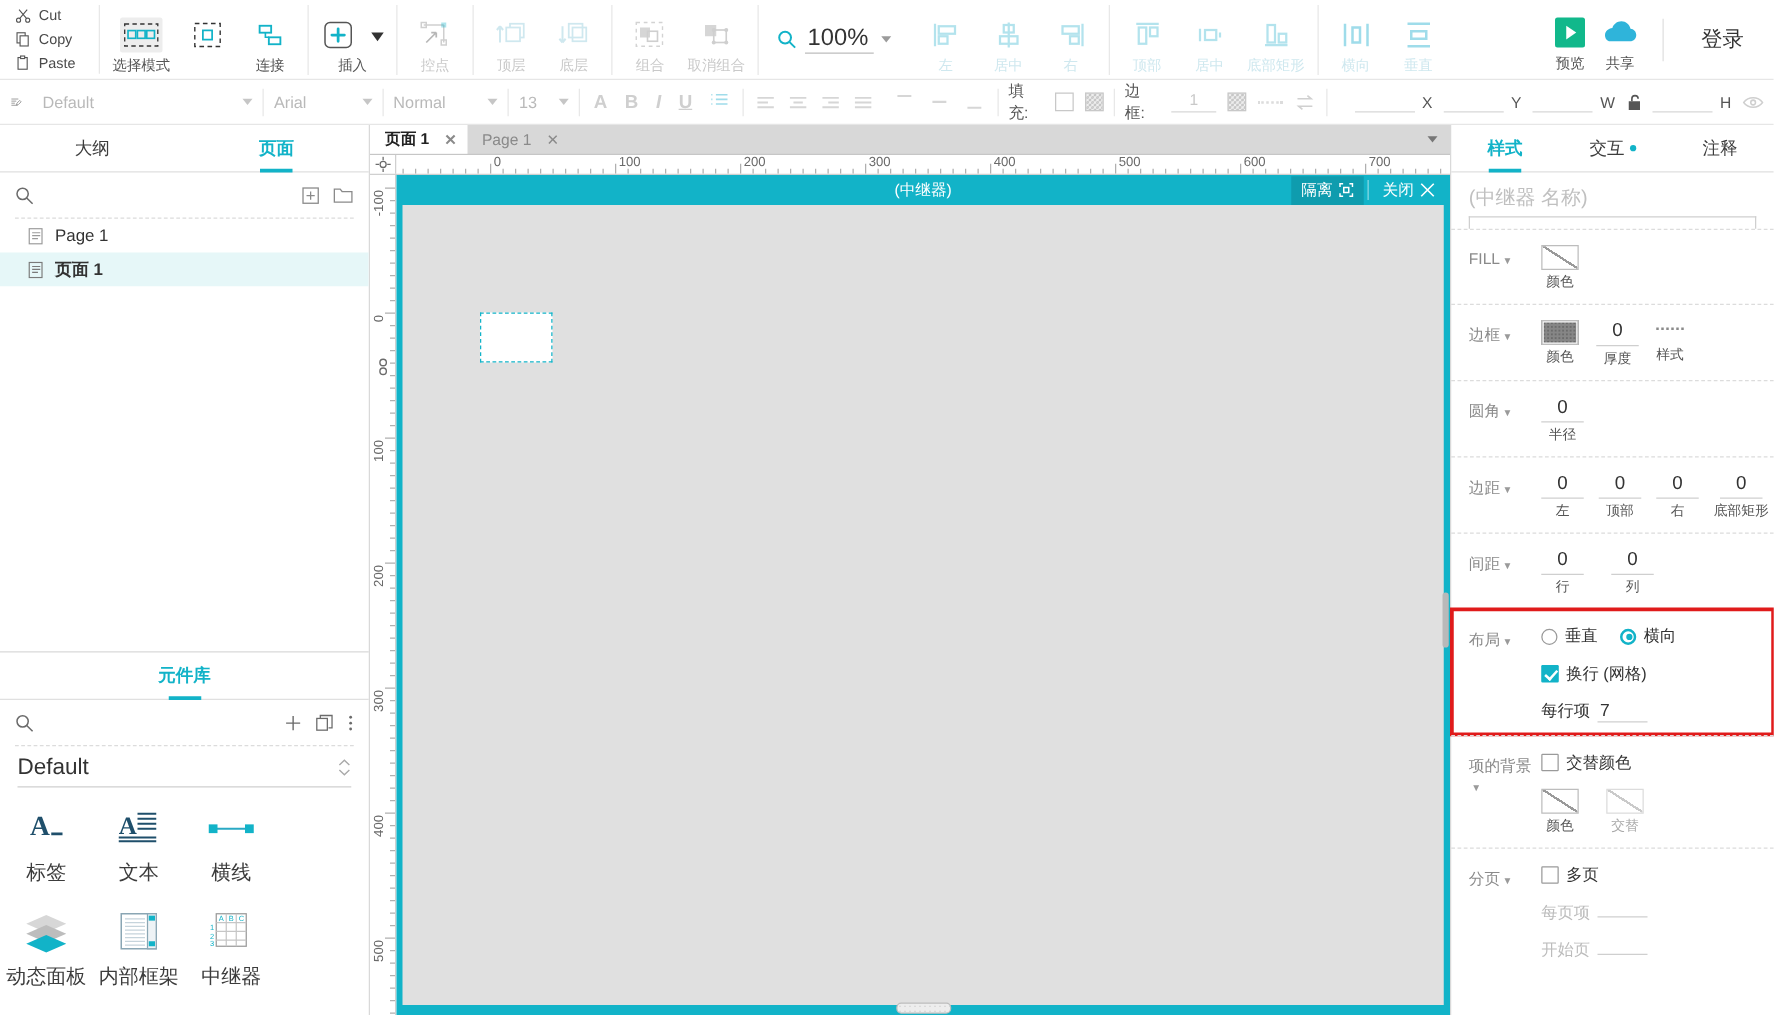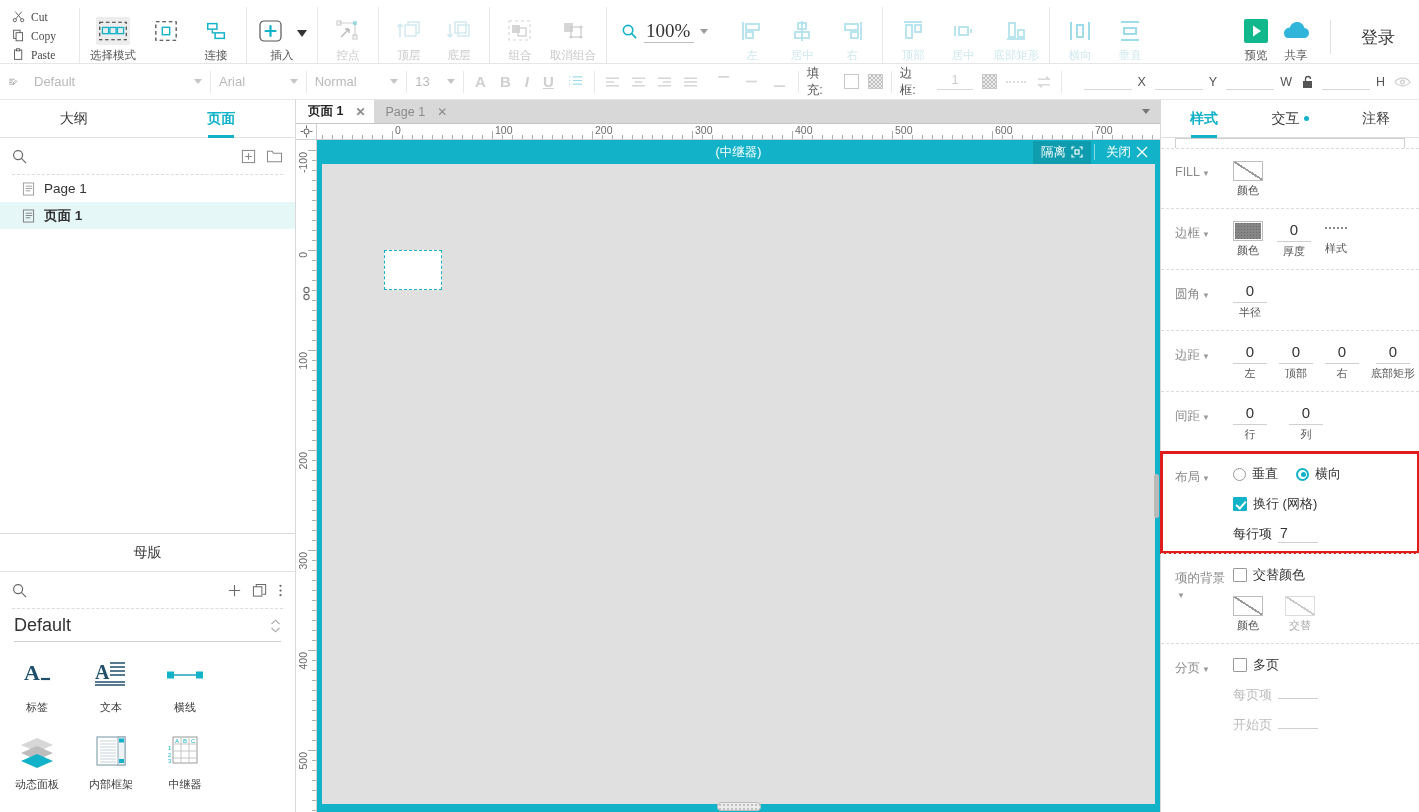--- a/index.html
+++ b/index.html
@@ -7,22 +7,22 @@
     width: 1419px; height: 812px;
     font-family: "Liberation Sans", sans-serif;
     background: #ffffff;
     overflow: hidden;
     -webkit-font-smoothing: antialiased;
   }
   .app { width: 1419px; height: 812px; display: flex; flex-direction: column; position: relative; }
 
   
   .toolbar {
-    height: 64px; display: flex; align-items: flex-end;
-    background: #fff; border-bottom: 1px solid #e6e6e6; flex: none; font-family: Liberation Serif, serif;
+    height: 64px; display: flex; align-items: center;
+    background: #fff; border-bottom: 1px solid #e6e6e6; flex: none;
   }
   .tb-clip {
     width: 80px; display: flex; flex-direction: column; justify-content: center;
     padding-left: 12px; gap: 2px; border-right: 1px solid #e8e8e8;
   }
   .clip-row { display: flex; align-items: center; gap: 6px; font-size: 11.5px; color: #4a4a4a; height: 17px; }
   .clip-row svg { flex: none; }
   .tb-group {
     display: flex; align-items: flex-start; padding: 4px 10px 0 10px;
     border-right: 1px solid #e8e8e8; gap: 10px;
@@ -90,21 +90,21 @@
   .pageitem.sel { background: #e6f7f8; font-weight: bold; }
   .lib-sec { flex: none; border-top: 1px solid #d9d9d9; }
   .lib-name {
     display: flex; align-items: center; justify-content: space-between;
     margin: 6px 14px 0 14px; border-bottom: 1px solid #cfcfcf; padding-bottom: 5px;
     font-size: 18px; color: #333;
   }
   .widgets { display: flex; flex-wrap: wrap; padding: 10px 0 6px 0; }
   .widget { width: 74px; display: flex; flex-direction: column; align-items: center; margin-bottom: 14px; }
   .widget .wico { height: 46px; display: flex; align-items: center; justify-content: center; }
-  .widget .wlbl { font-size: 11px; color: #3c3c3c; margin-top: 2px; }
+  .widget .wlbl { font-size: 16px; color: #3c3c3c; margin-top: 2px; }
   .lib-foot { border-top: 1px dashed #d5d5d5; height: 24px; padding: 4px 14px; font-size: 12px; color: #555; overflow: hidden; }
 
   
   .center { flex: 1; display: flex; flex-direction: column; min-width: 0; background: #fff; }
   .ctabs { height: 24px; display: flex; align-items: stretch; background: #d8d8d8; flex: none; border-bottom: 1px solid #c6c6c6; position: relative; }
   .ctab { display: flex; align-items: center; padding: 0 8px 0 12px; font-size: 12.5px; gap: 12px; }
   .ctab.active { background: #fff; color: #222; font-weight: bold; }
   .ctab.inact { color: #8a8a8a; }
   .ctab .x { color: #8a8a8a; font-size: 12px; }
   .ctabs .tgrow { flex: 1; }
@@ -653,22 +653,22 @@
                 <rect x="1.5" y="1" width="11" height="13"></rect>
                 <path d="M4 4.5h7M4 7h7M4 9.5h5"></path>
               </g>
             </svg>
           <span>页面 1</span>
         </div>
       </div>
 
       <div class="lib-sec">
         <div class="ptabs">
-          <div class="ptab">
-              <span>母版</span>
+          <div class="ptab active">
+              <span>元件库</span>
             </div>
         </div>
         <div class="searchrow">
           <svg width="15" height="15" viewBox="0 0 16 16">
               <g fill="none" stroke="#6b6b6b" stroke-width="1.3">
                 <circle cx="6.5" cy="6.5" r="4.8"></circle>
                 <path d="M10 10l5 5"></path>
               </g>
             </svg>
           <span class="grow"></span>
@@ -1023,20 +1023,21 @@
             <span>样式</span>
           </div>
         <div class="rtab">
           <span>交互</span>
           <span class="dot"></span>
         </div>
         <div class="rtab">
             <span>注释</span>
           </div>
       </div>
+      <div class="rname">(中继器 名称)</div>
       <div class="rname-box"></div>
 
       <div class="prop">
         <div class="prop-lbl"><span>FILL</span><span class="tri">▼</span></div>
         <div class="prop-body">
           <div class="field">
             <span class="sw diag"></span>
             <span class="cap">颜色</span>
           </div>
         </div>

